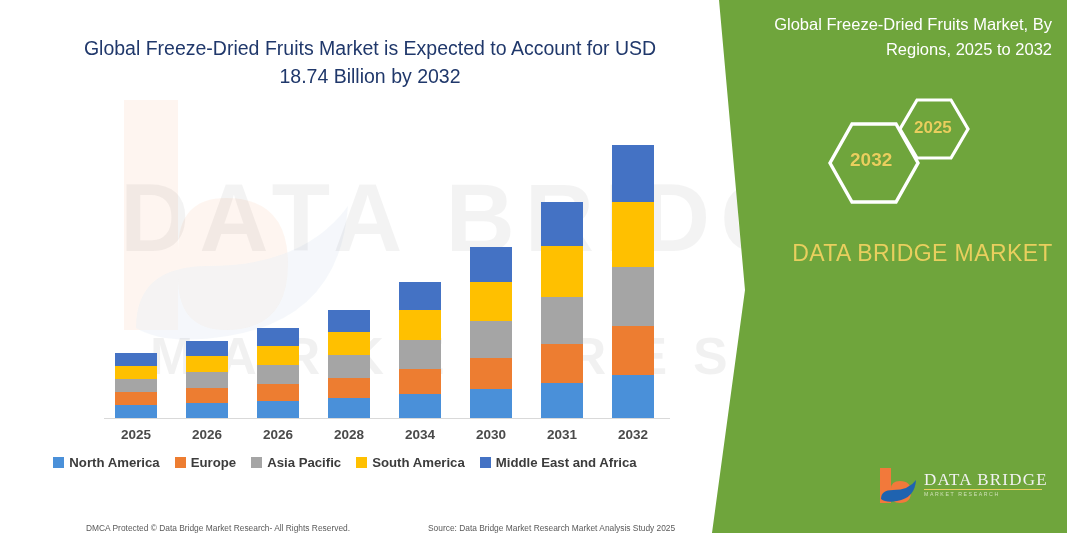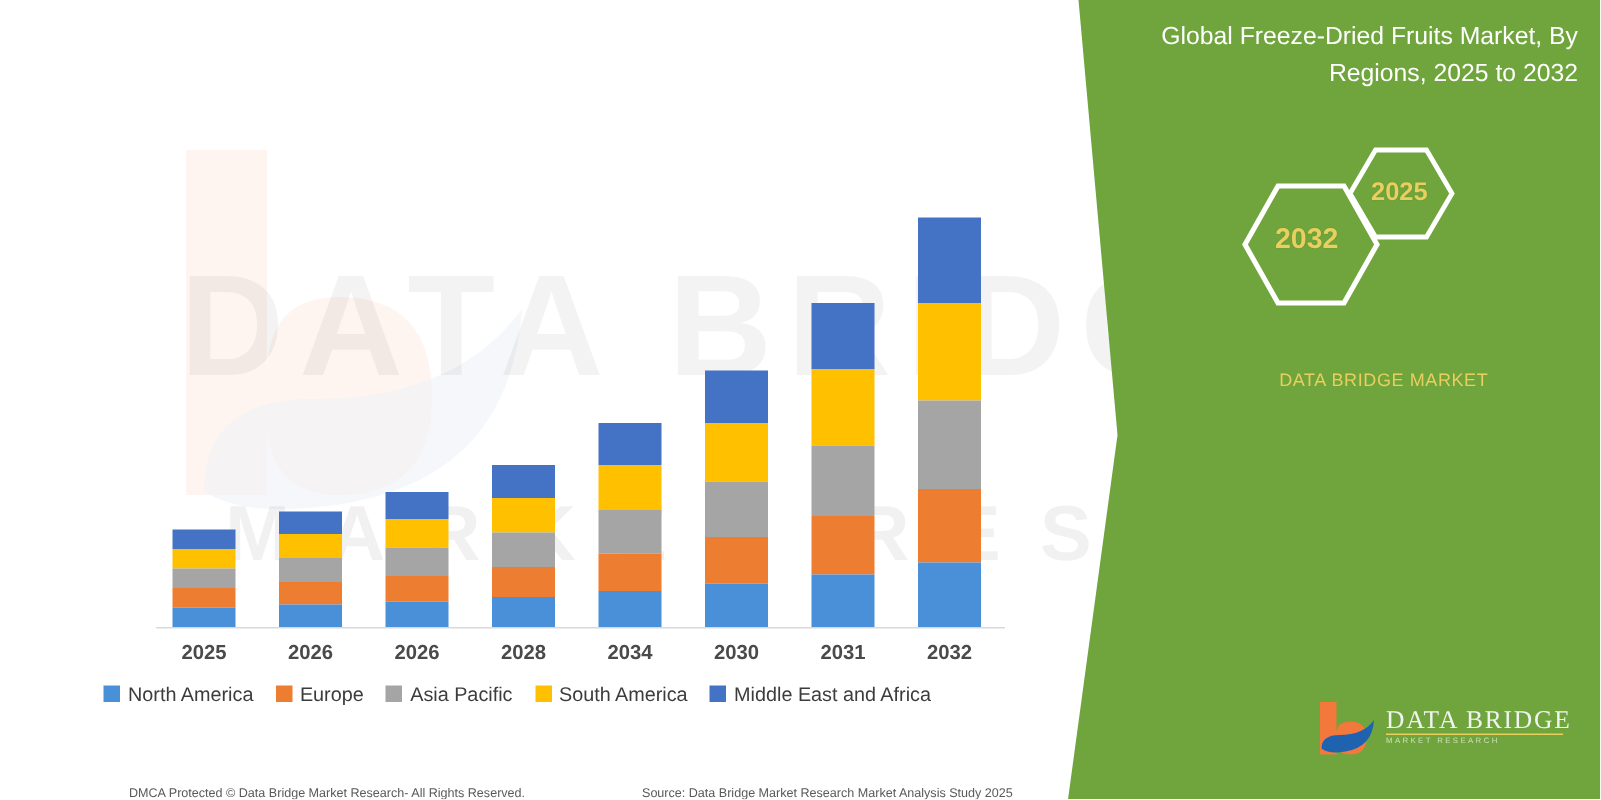--- a/index.html
+++ b/index.html
@@ -44,21 +44,21 @@
   }
 
   
   .legend{
     position:absolute;left:0px;top:455px;width:690px;
     display:flex;justify-content:center;align-items:center;
     gap:15px;z-index:6;
   }
   .lg-item{display:flex;align-items:center;gap:5px;}
   .lg-sw{width:11px;height:11px;display:block;}
-  .lg-tx{font-size:13.2px;font-weight:400;color:#3c3c3c;white-space:nowrap;}
+  .lg-tx{font-size:13.2px;font-weight:700;color:#3c3c3c;white-space:nowrap;}
 
   
   .foot{position:absolute;top:523px;font-size:8.4px;color:#5a5a5a;z-index:6;white-space:nowrap;}
   .foot-l{left:86px;}
   .foot-r{left:428px;text-align:center;}
 
   
   .green{position:absolute;right:0;top:0;width:380px;height:533px;z-index:3;}
   .gp-title{
     position:absolute;left:742px;top:12px;width:310px;
@@ -67,21 +67,21 @@
   }
   .hexwrap{position:absolute;left:810px;top:86px;width:250px;height:128px;z-index:7;}
   .hx-t{
     position:absolute;color:#e9cf5e;font-weight:700;
     text-shadow:0 0 1px rgba(0,0,0,.15);
   }
   .hx-2032{left:46px;top:158px;font-size:19px;}
   .hx-2025{left:132px;top:125px;font-size:17px;}
   .brand{
     position:absolute;left:790px;top:240px;width:265px;text-align:center;
-    color:#e9cf5e;font-size:12px;line-height:26px;letter-spacing:.4px;z-index:7;
+    color:#e9cf5e;font-size:23px;line-height:26px;letter-spacing:.4px;z-index:7;
   }
   .logo{position:absolute;left:876px;top:466px;width:180px;height:48px;z-index:7;}
   .logo-tx{
     position:absolute;left:48px;top:4px;color:#f2f2f2;
     font-family:"Liberation Serif",serif;font-size:17px;letter-spacing:1.2px;
   }
   .logo-sub{
     position:absolute;left:48px;top:25px;color:#cfe0b6;
     font-size:5.2px;letter-spacing:1.6px;
   }
@@ -94,20 +94,21 @@
 
   <div class="wm-wrap">
     <svg class="wm-b" viewBox="0 0 300 310">
       <path d="M28 8 h54 v150 q0 -52 48 -52 q62 0 62 66 q0 66 -62 66 q-48 0 -48 -52 v52 h-54 z" fill="#f6a36a" opacity="0.28"></path>
       <path d="M40 236 q0 -62 72 -62 q96 0 140 -60 q-8 112 -120 130 q-62 10 -92 -8 z" fill="#b9cde4" opacity="0.40"></path>
     </svg>
     <div class="wm-text">DATA BRIDGE</div>
     <div class="wm-text2">MARKET RESEARCH</div>
   </div>
 
+  <div class="chart-title">Global Freeze-Dried Fruits Market is Expected to Account for USD 18.74 Billion by 2032</div>
 
   <div class="plot">
     <div class="axis-line"></div>
     <div id="bars">
         <div class="bar" style="left: 115px;">
           <div class="seg" style="height: 13px; background: rgb(74, 144, 217);"></div>
           <div class="seg" style="height: 13px; background: rgb(237, 125, 49);"></div>
           <div class="seg" style="height: 13px; background: rgb(165, 165, 165);"></div>
           <div class="seg" style="height: 13px; background: rgb(255, 192, 0);"></div>
           <div class="seg" style="height: 13px; background: rgb(68, 114, 196);"></div>

